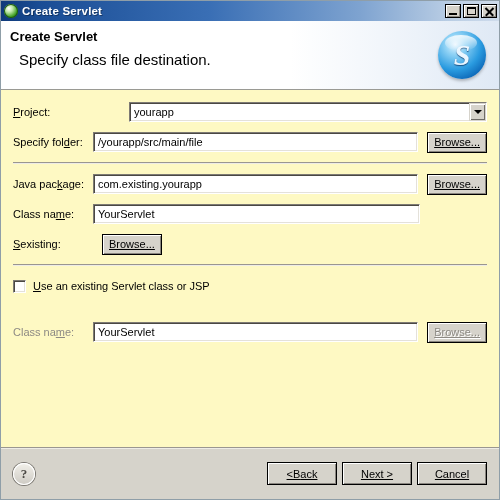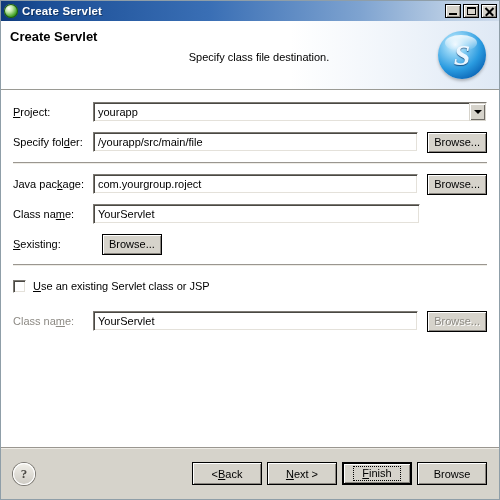--- a/index.html
+++ b/index.html
@@ -78,24 +78,23 @@
     box-sizing: border-box;
     padding: 8px 0 0 9px;
   }
   #banner-title {
     font-size: 13px;
     font-weight: bold;
     color: #000;
     margin: 0 0 7px 0;
   }
   #banner-sub {
-    font-size: 11px;
+    font-size: 15px;
     color: #000;
     margin-left: 9px;
-    text-align: center;
   }
   #banner-logo {
     position: absolute;
     right: 13px; top: 10px;
     width: 48px; height: 48px;
   }
   #banner-logo .disc {
     position: absolute; left: 0; top: 0;
     width: 48px; height: 48px; border-radius: 50%;
     background: radial-gradient(circle at 36% 28%, #eaf6ff 0%, #8fd2f5 22%, #2a9be0 55%, #0a63b4 82%, #06417d 100%);
@@ -114,21 +113,21 @@
     color: #eaf6ff;
     text-shadow: 0 1px 1px rgba(0,40,90,.7);
     line-height: 1;
   }
 
   
   #content {
     flex: 1 1 auto;
     position: relative;
     padding: 0;
-    background: #ffffff;
+    background: #fef9c3;
   }
   #form {
     position: absolute;
     left: 0; right: 0; top: 0;
     padding: 12px 12px 0 12px;
     box-sizing: border-box;
   }
   .row {
     display: flex;
     align-items: center;
@@ -153,21 +152,21 @@
     box-shadow: inset 1px 1px 0 #4a4843, inset -1px -1px 0 #e4e1da;
     box-sizing: border-box;
     display: flex;
     align-items: center;
     padding-left: 4px;
     font-size: 11px;
     color: #000;
     overflow: hidden;
     white-space: nowrap;
   }
-  .field.combo { padding-right: 0; position: relative; }
+  .field.combo { padding-right: 0; position: relative; margin-left: 36px; }
   .combo-arrow {
     width: 17px; height: 18px;
     margin-left: auto;
     background: #d6d3cb;
     box-shadow: inset 1px 1px 0 #ffffff, inset -1px -1px 0 #6e6b66;
     border: 1px solid #d6d3cb;
     box-sizing: border-box;
     display: flex; align-items: center; justify-content: center;
     flex: 0 0 17px;
   }
@@ -186,37 +185,38 @@
     font-size: 11px;
     color: #000;
     height: 21px;
     box-sizing: border-box;
     display: inline-flex;
     align-items: center;
     justify-content: center;
     padding: 0 6px;
     cursor: default;
     white-space: nowrap;
+    text-decoration: underline;
   }
   .btn.disabled { color: #8d8a84; text-shadow: 1px 1px 0 #ffffff; }
   .browse {
     flex: 0 0 58px;
     margin-left: 9px;
   }
   .browse-spacer { flex: 0 0 58px; margin-left: 9px; }
 
   hr.sep {
     border: none;
     border-top: 1px solid #9a9690;
     border-bottom: 1px solid #eeece6;
     margin: 0 0 10px 0;
     height: 0;
   }
 
-  .cbrow { display: flex; align-items: center; height: 20px; margin-bottom: 15px; }
+  .cbrow { display: flex; align-items: center; height: 20px; margin-bottom: 26px; }
   .cbox {
     width: 13px; height: 13px;
     background: #ffffff;
     box-shadow: inset 1px 1px 0 #4a4843, inset -1px -1px 0 #e4e1da;
     border: 1px solid;
     border-color: #7d7a74 #ffffff #ffffff #7d7a74;
     box-sizing: border-box;
     flex: 0 0 13px;
     margin-right: 7px;
   }
@@ -301,21 +301,21 @@
             <span>/yourapp/src/main/file</span>
           </div>
         <div class="btn browse">Browse...</div>
       </div>
 
       <hr class="sep">
 
       <div class="row">
         <div class="lbl"><span>Java pac</span><span class="mn">k</span><span>age:</span></div>
         <div class="field">
-            <span>com.yourgroup.roject</span>
+            <span>com.existing.yourapp</span>
           </div>
         <div class="btn browse">Browse...</div>
       </div>
 
       <div class="row">
         <div class="lbl"><span>Class na</span><span class="mn">m</span><span>e:</span></div>
         <div class="field">
             <span>YourServlet</span>
           </div>
         <div class="browse-spacer"></div>
@@ -350,22 +350,19 @@
       <div class="btn">
           <span>&lt; </span>
           <span class="mn">B</span>
           <span>ack</span>
         </div>
       <div class="btn">
           <span></span>
           <span class="mn">N</span>
           <span>ext &gt;</span>
         </div>
-      <div class="btn default">
-          <span class="focusring"><span></span><span class="mn">F</span><span>inish</span></span>
-        </div>
       <div class="btn">
-          <span>Browse</span>
+          <span>Cancel</span>
         </div>
     </div>
   </div>
 
 </div>
 
 </body></html>

